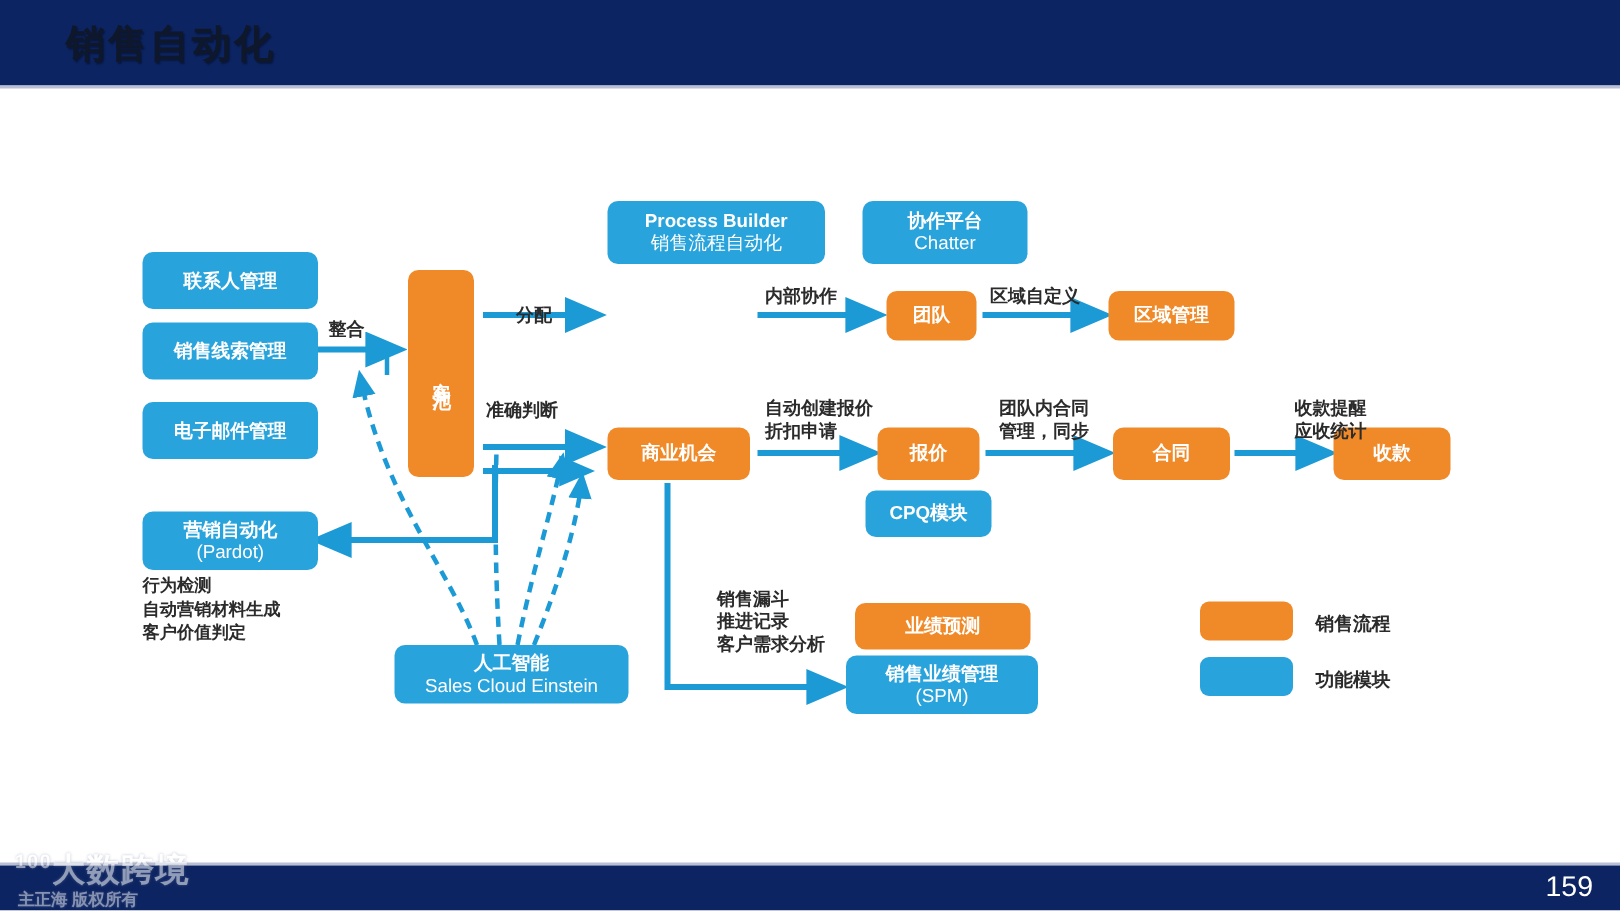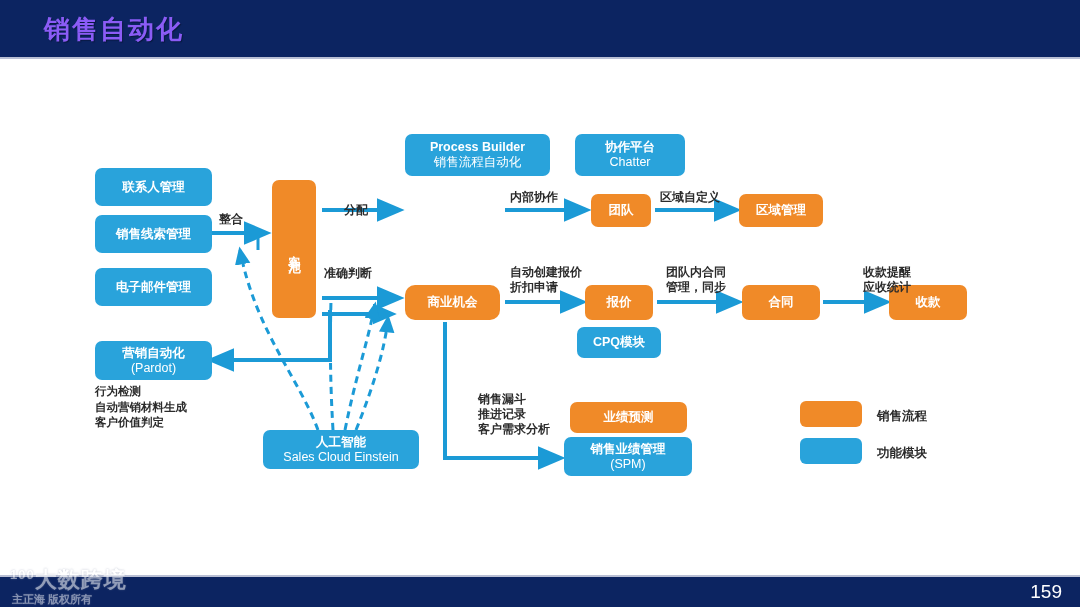--- a/index.html
+++ b/index.html
@@ -12,21 +12,21 @@
   }
   .slide{position:absolute;inset:0;background:#ffffff;}
 
   
   .header-bar{
     position:absolute;left:0;top:0;width:1080px;height:57px;
     background:#0c2461;
   }
   .header-title{
     position:absolute;left:44px;top:12px;
-    color:#8b5cf6;font-size:26px;font-weight:bold;letter-spacing:2px;
+    color:#0f172a;font-size:26px;font-weight:bold;letter-spacing:2px;
     text-shadow:1px 1px 1px rgba(0,0,0,.35);
   }
   .header-underline{
     position:absolute;left:0;top:57px;width:1080px;height:2px;
     background:#b9bfd4;
   }
 
   
   .footer-bar{
     position:absolute;left:0;bottom:0;width:1080px;height:30px;
@@ -194,21 +194,21 @@
 
 
   <div class="node orange" style="left:591px;top:194px;width:60px;height:33px;">
     <span>团队</span>
   </div>
 
   <div class="node orange" style="left:739px;top:194px;width:84px;height:33px;text-align:center;">
     <span>区域管理</span>
   </div>
 
-  <div class="node orange" style="left:405px;top:285px;width:95px;height:35px;border-radius:10px;">
+  <div class="node orange" style="left:405px;top:285px;width:95px;height:35px;">
     <span>商业机会</span>
   </div>
 
   <div class="node orange" style="left:585px;top:285px;width:68px;height:35px;">
     <span>报价</span>
   </div>
 
   <div class="node blue" style="left:577px;top:327px;width:84px;height:31px;">
     <span>CPQ模块</span>
   </div>

